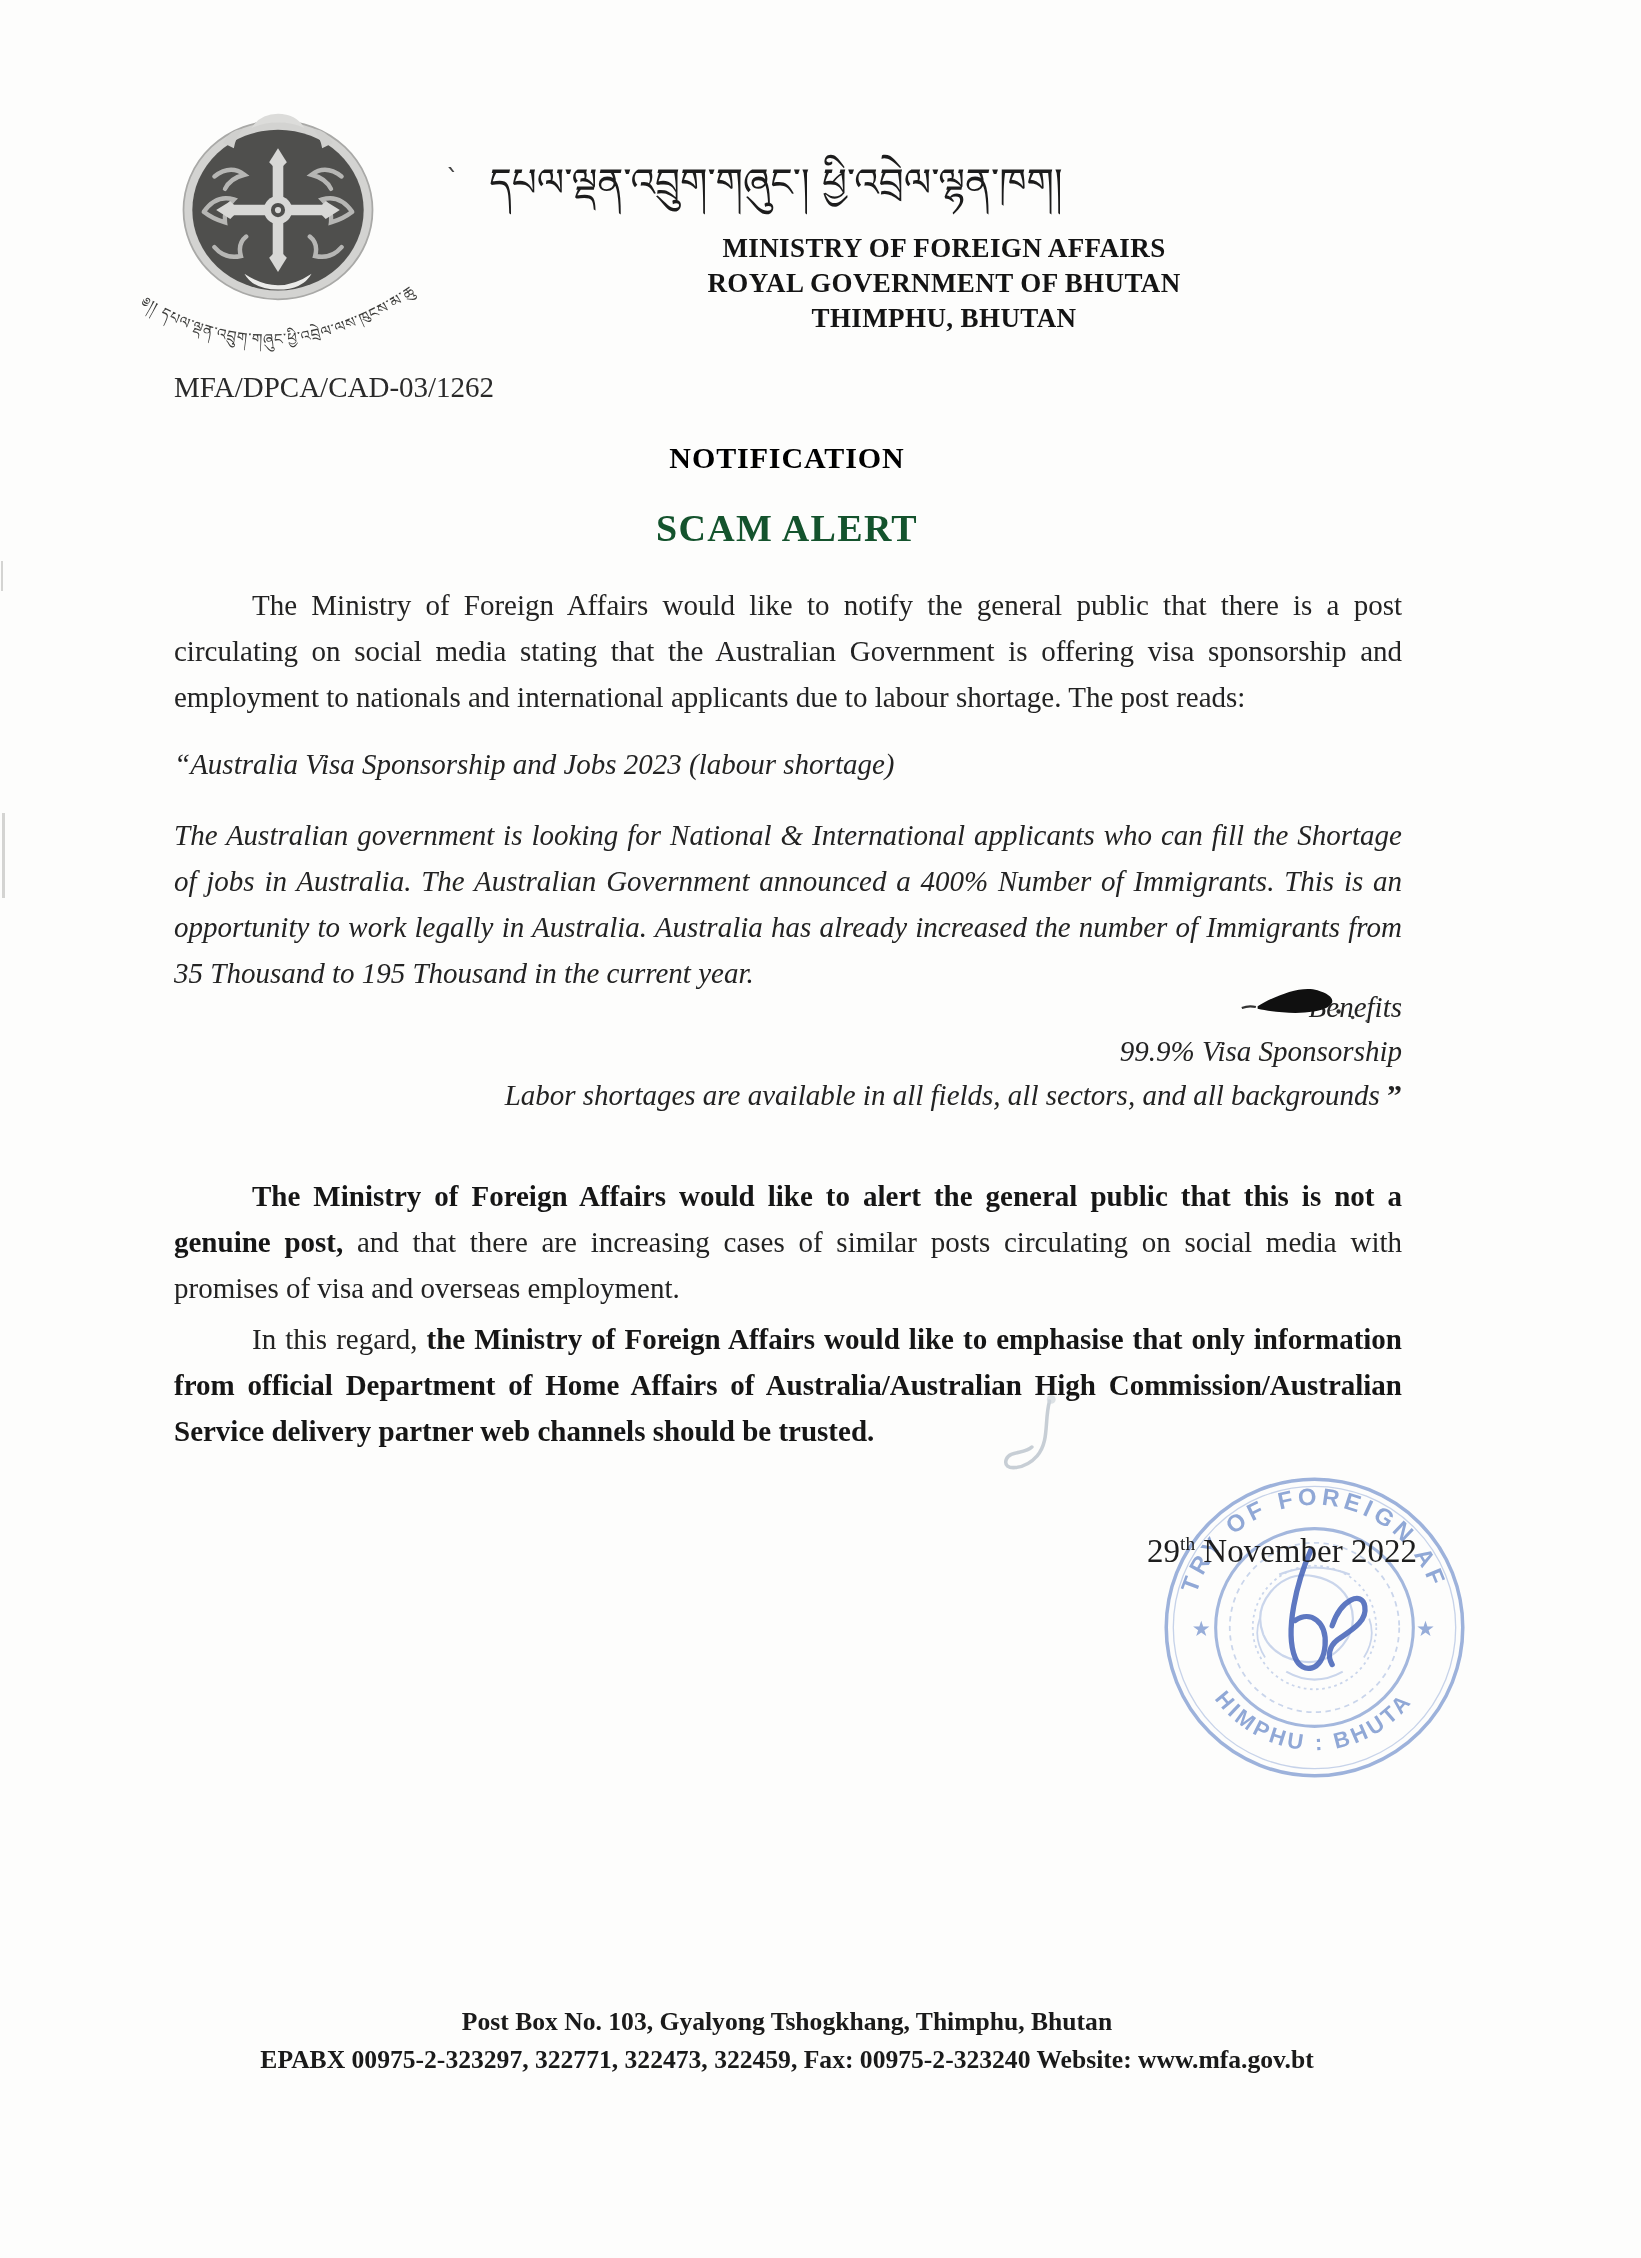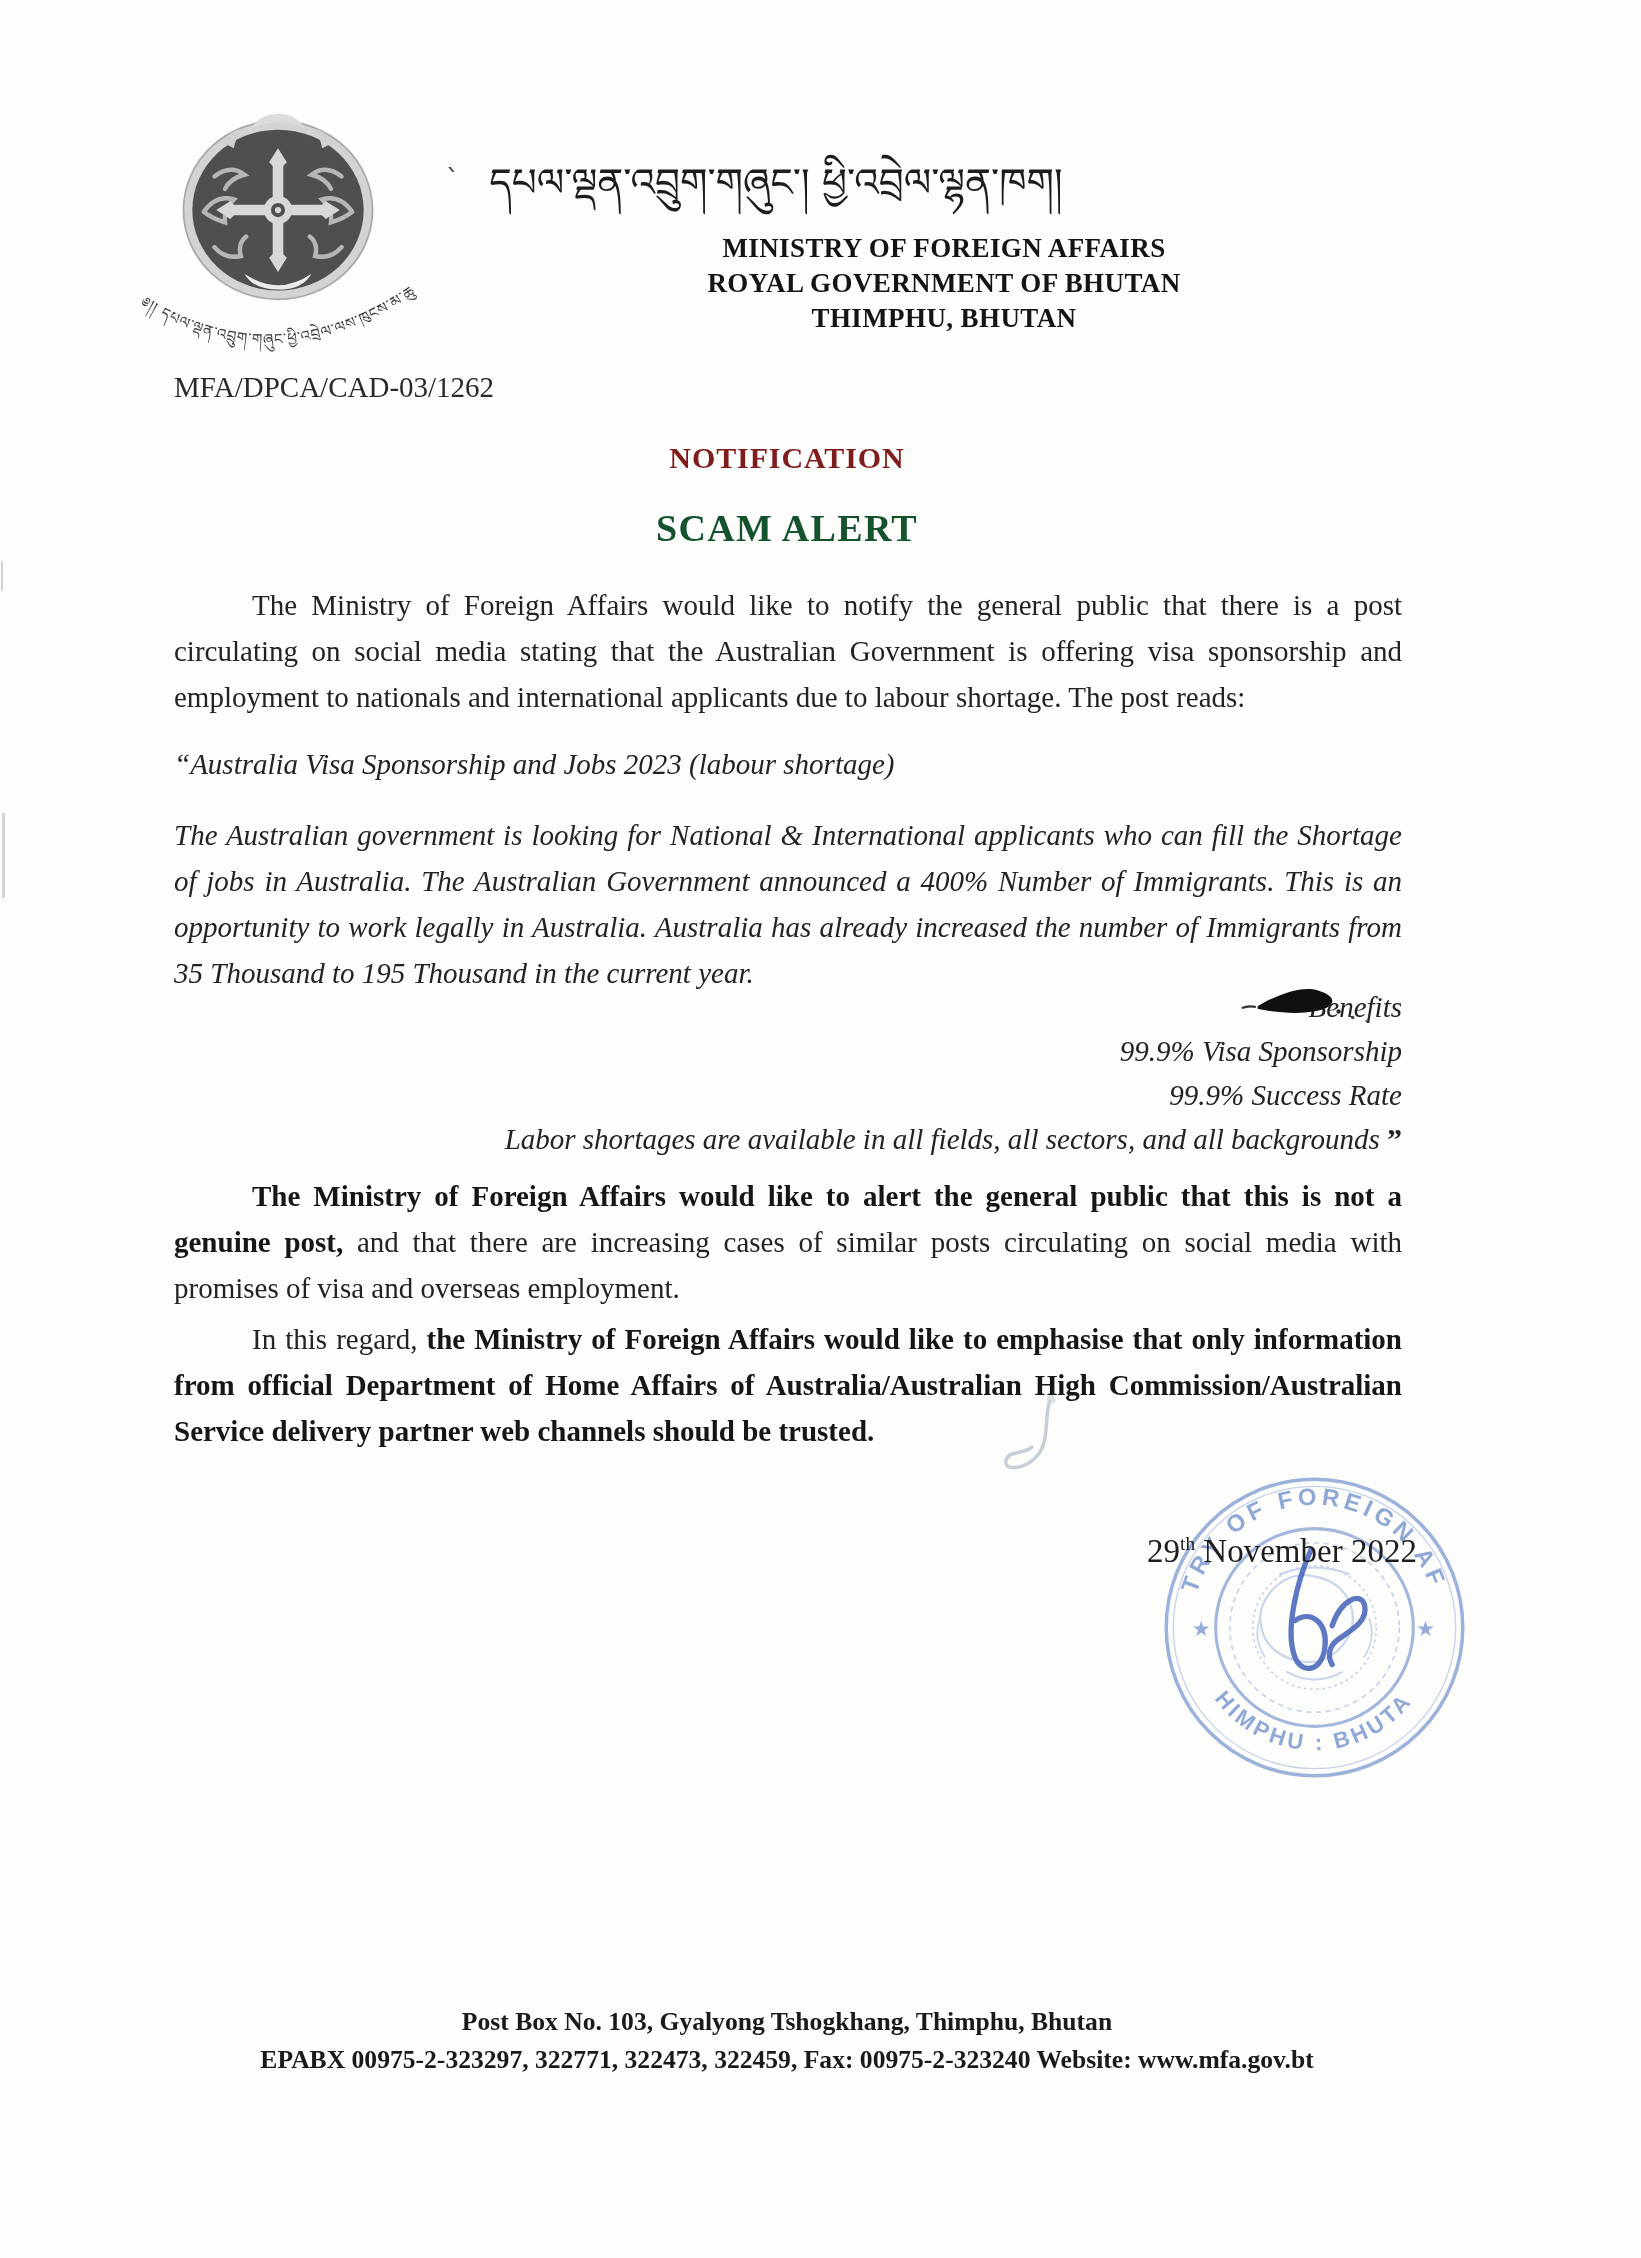--- a/index.html
+++ b/index.html
@@ -21,21 +21,21 @@
   .dz-tick{display:inline-block;margin-right:30px;transform:translateY(-7px);font-size:26.5px;color:#444;}
   .ministry-block{
     position:absolute;left:600px;top:231px;width:688px;
     text-align:center;font-weight:bold;font-size:27px;line-height:35px;color:#141414;
     letter-spacing:0.4px;
   }
   
   .ref{position:absolute;left:174px;top:371px;font-size:29px;color:#2a2a2a;}
   .title-notification{
     position:absolute;left:174px;top:441px;width:1226px;text-align:center;
-    font-weight:bold;font-size:30px;letter-spacing:0.9px;color:#7f1d1d;
+    font-weight:bold;font-size:30px;letter-spacing:0.9px;color:#000000;
   }
   .title-scam{
     position:absolute;left:174px;top:506px;width:1226px;text-align:center;
     font-weight:bold;font-size:38px;letter-spacing:1.3px;color:#14532d;
   }
   
   .para{
     position:absolute;left:174px;width:1228px;
     font-size:29px;line-height:46px;text-align:justify;color:#232323;
   }
@@ -126,21 +126,20 @@
 
   <div class="para p1 indent">The Ministry of Foreign Affairs would like to notify the general public that there is a post circulating on social media stating that the Australian Government is offering visa sponsorship and employment to nationals and international applicants due to labour shortage. The post reads:</div>
 
   <div class="para quote-title">“Australia Visa Sponsorship and Jobs 2023 (labour shortage)</div>
 
   <div class="para quote-para">The Australian government is looking for National &amp; International applicants who can fill the Shortage of jobs in Australia. The Australian Government announced a 400% Number of Immigrants. This is an opportunity to work legally in Australia. Australia has already increased the number of Immigrants from 35 Thousand to 195 Thousand in the current year.</div>
 
   <div class="para benefits">
     <div>Benefits</div>
     <div>99.9% Visa Sponsorship</div>
-    <div>99.9% Success Rate</div>
     <div><span>Labor shortages are available in all fields, all sectors, and all backgrounds </span><span class="closing-q">”</span></div>
   </div>
 
   <div class="para alert indent">
     <span class="b">The Ministry of Foreign Affairs would like to alert the general public that this is not a genuine post,</span><span> and that there are increasing cases of similar posts circulating on social media with promises of visa and overseas employment.</span>
   </div>
 
   <div class="para regard indent">
     <span>In this regard, </span><span class="b">the Ministry of Foreign Affairs would like to emphasise that only information from official Department of Home Affairs of Australia/Australian High Commission/Australian Service delivery partner web channels should be trusted.</span>
   </div>

